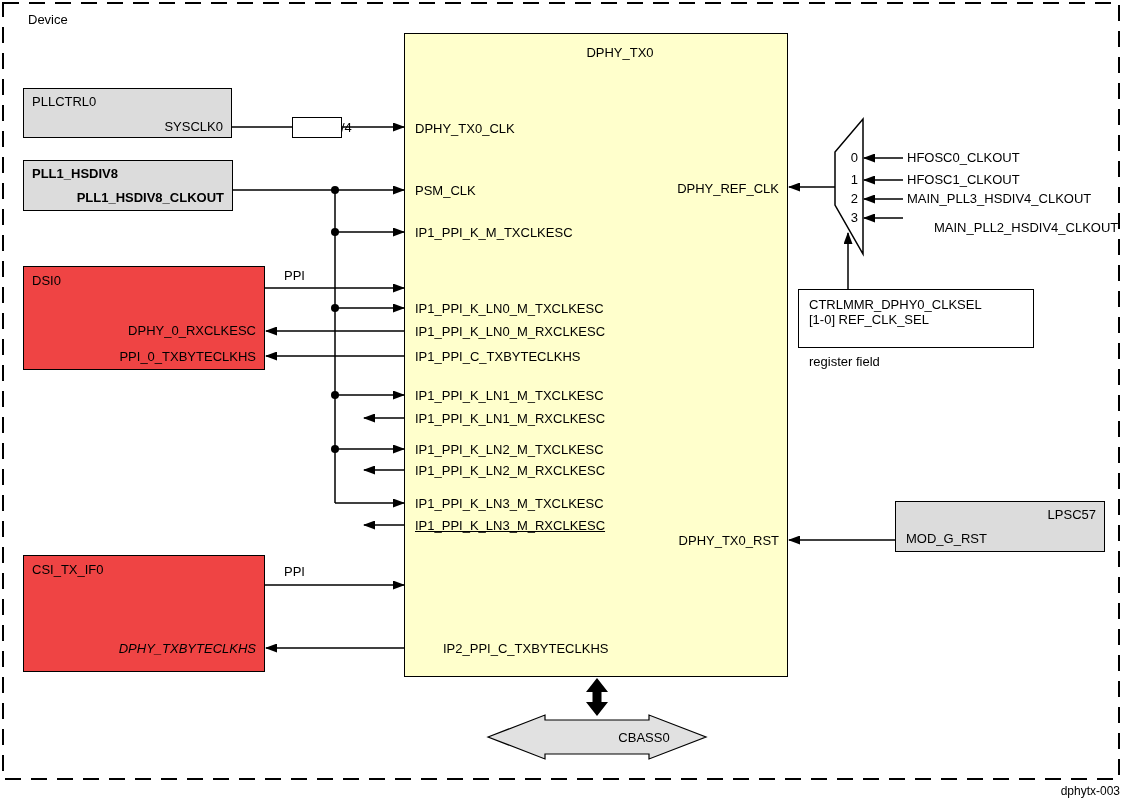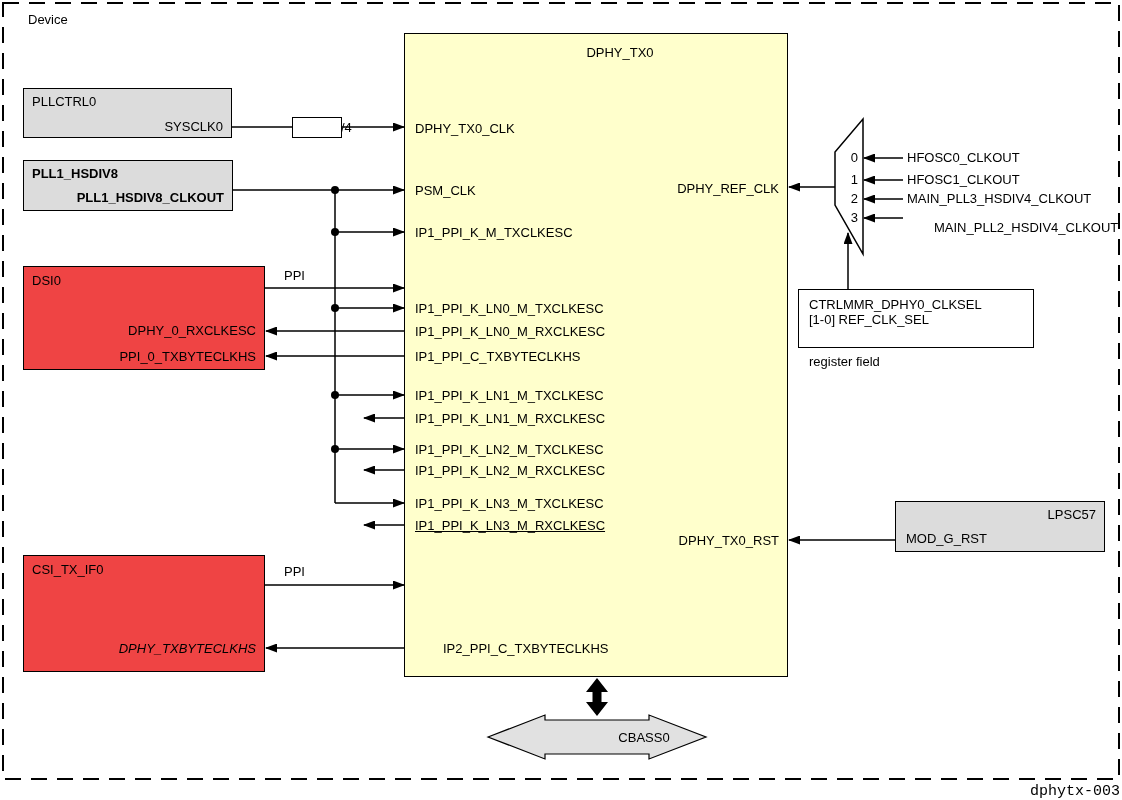--- a/index.html
+++ b/index.html
@@ -9,21 +9,21 @@
   }
   .lbl{position:absolute;white-space:nowrap;line-height:15px;}
   .r{text-align:right;}
   .c{text-align:center;padding-left:48px;}
   .block{position:absolute;border:1px solid #000;box-sizing:border-box;}
   .gray{background:#DCDCDC;}
   .green{background:#ef4444;}
   .yellow{background:#FFFFCC;}
   .white{background:#FFFFFF;}
   svg{position:absolute;left:0;top:0;pointer-events:none;}
-  #figid{font-size:15px;font-family:Liberation Mono, monospace;}
+  #figid{font-size:12px;}
 </style>
 </head>
 <body>
 
 <div id="stage">
 
   <svg width="1122" height="800">
     <defs>
       <marker id="ar" viewBox="0 0 12 9" refX="11" refY="4.5" markerWidth="12" markerHeight="9" orient="auto" markerUnits="userSpaceOnUse">
         <path d="M0,0 L12,4.5 L0,9 z" fill="#000"></path>

